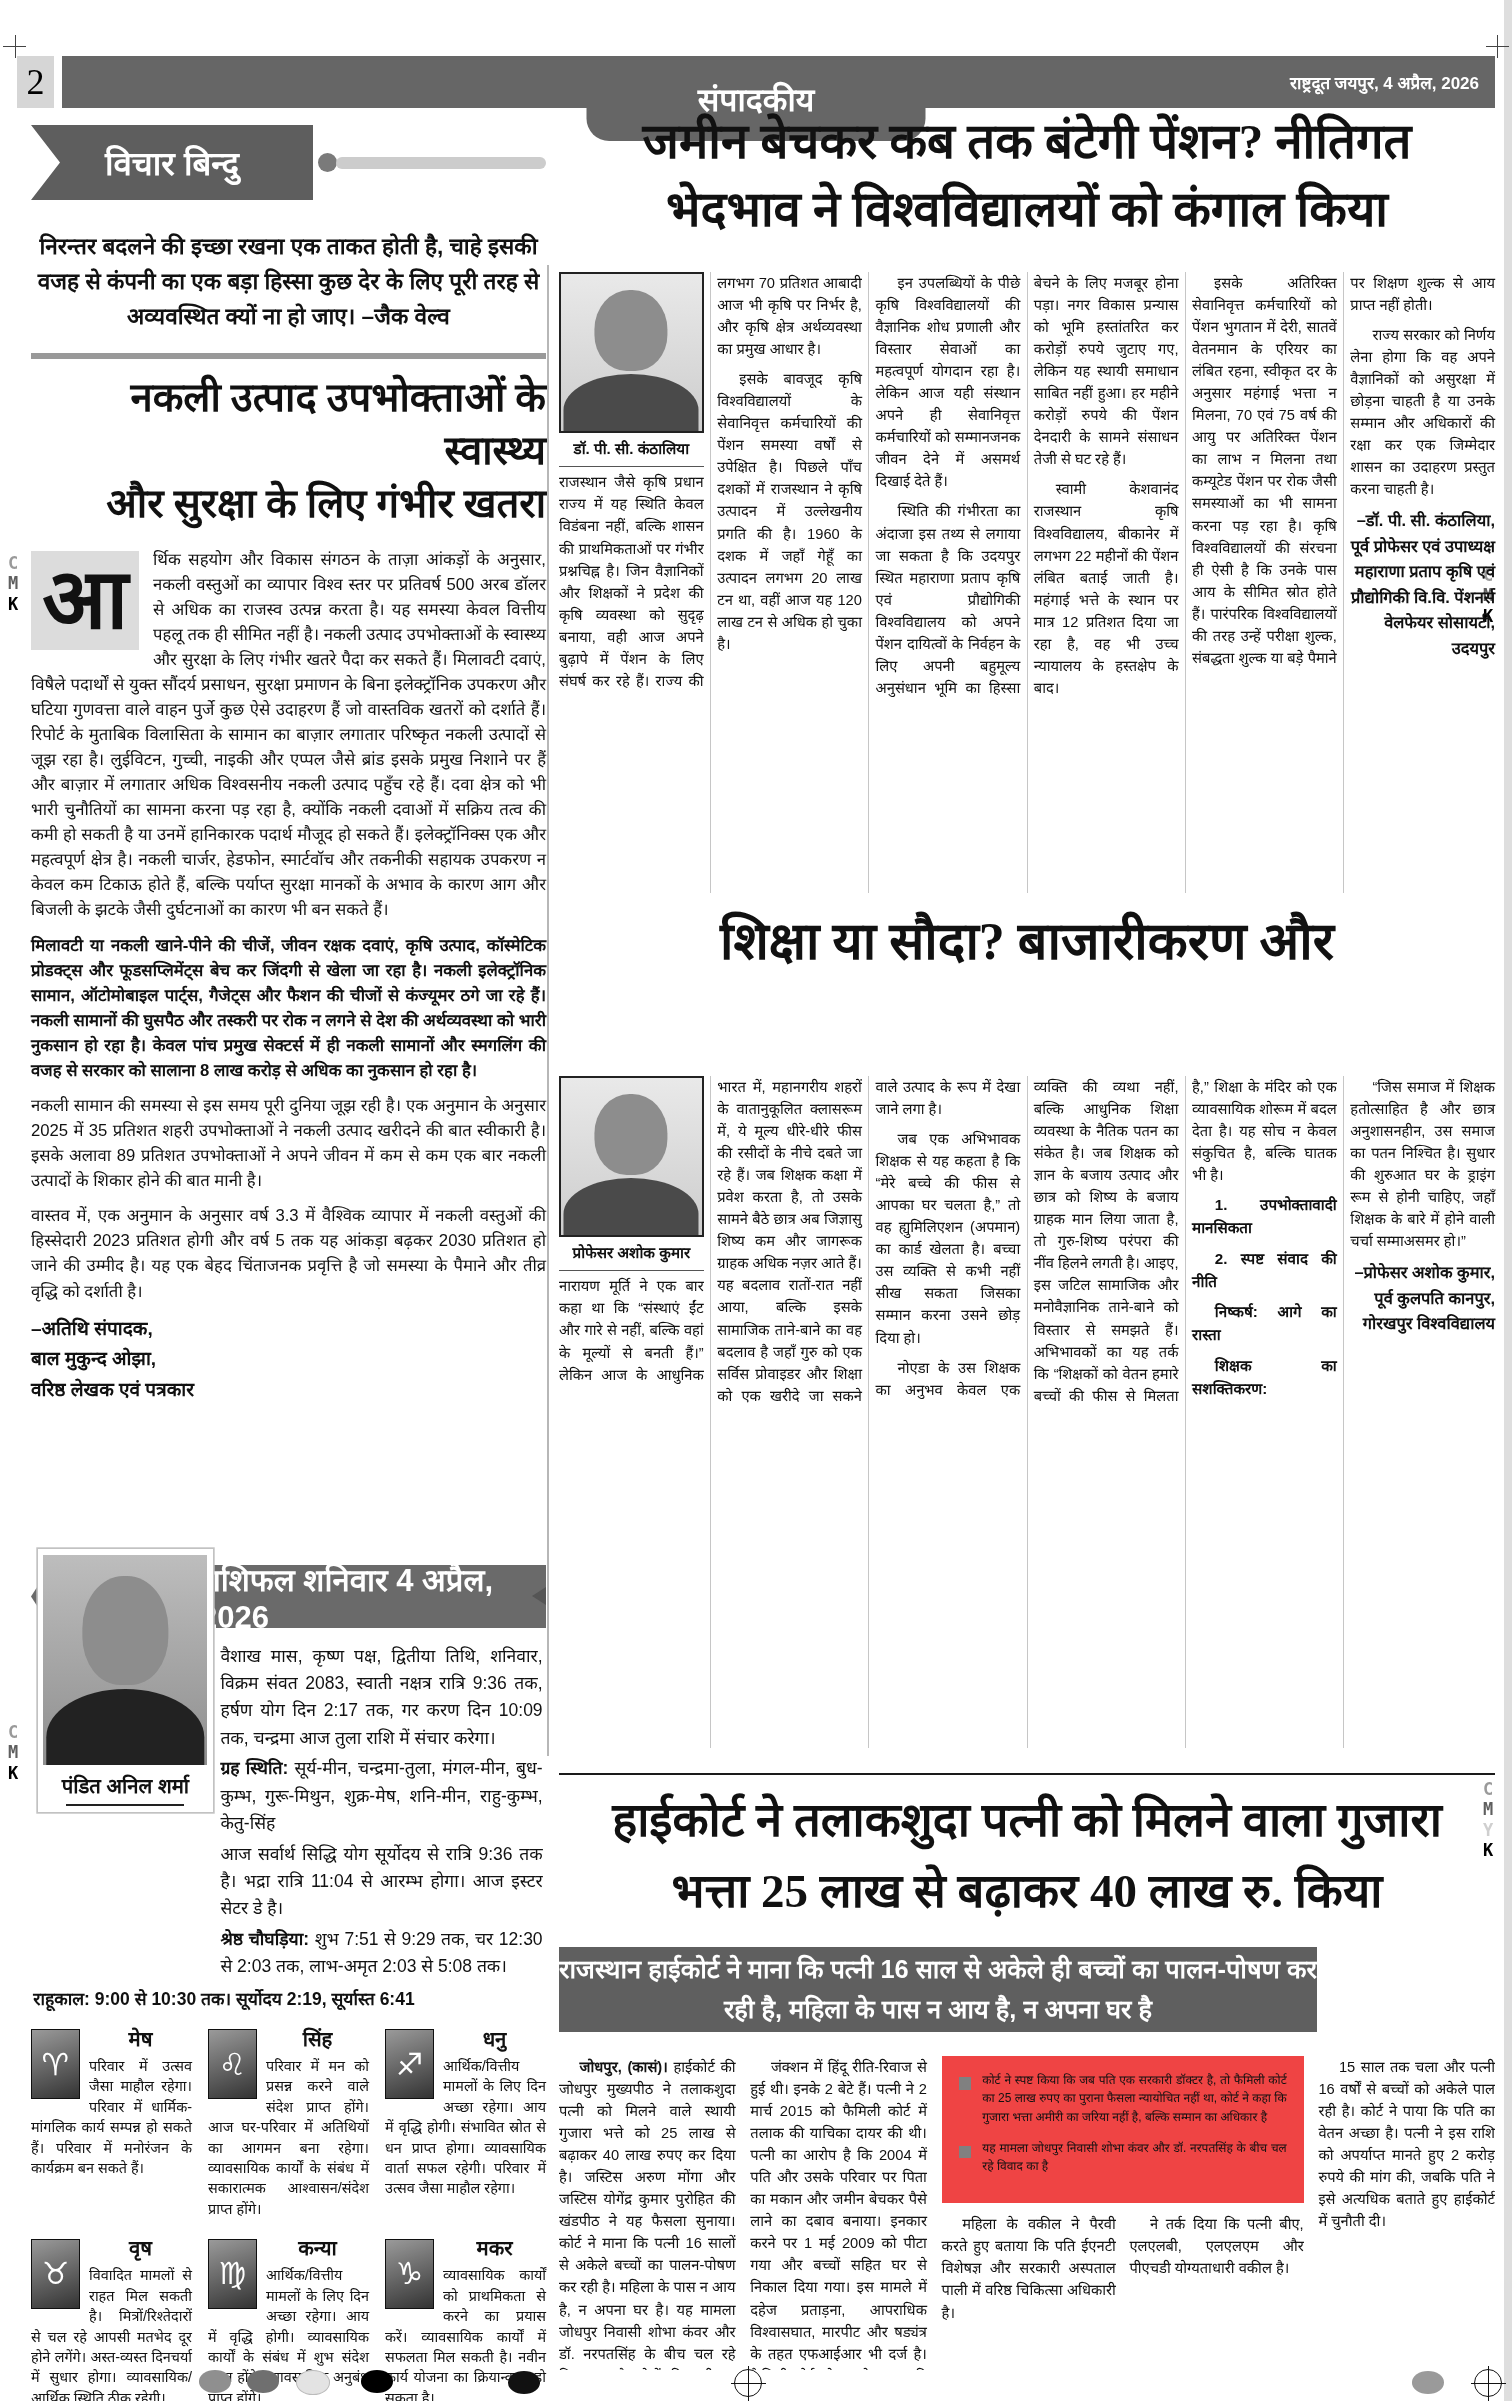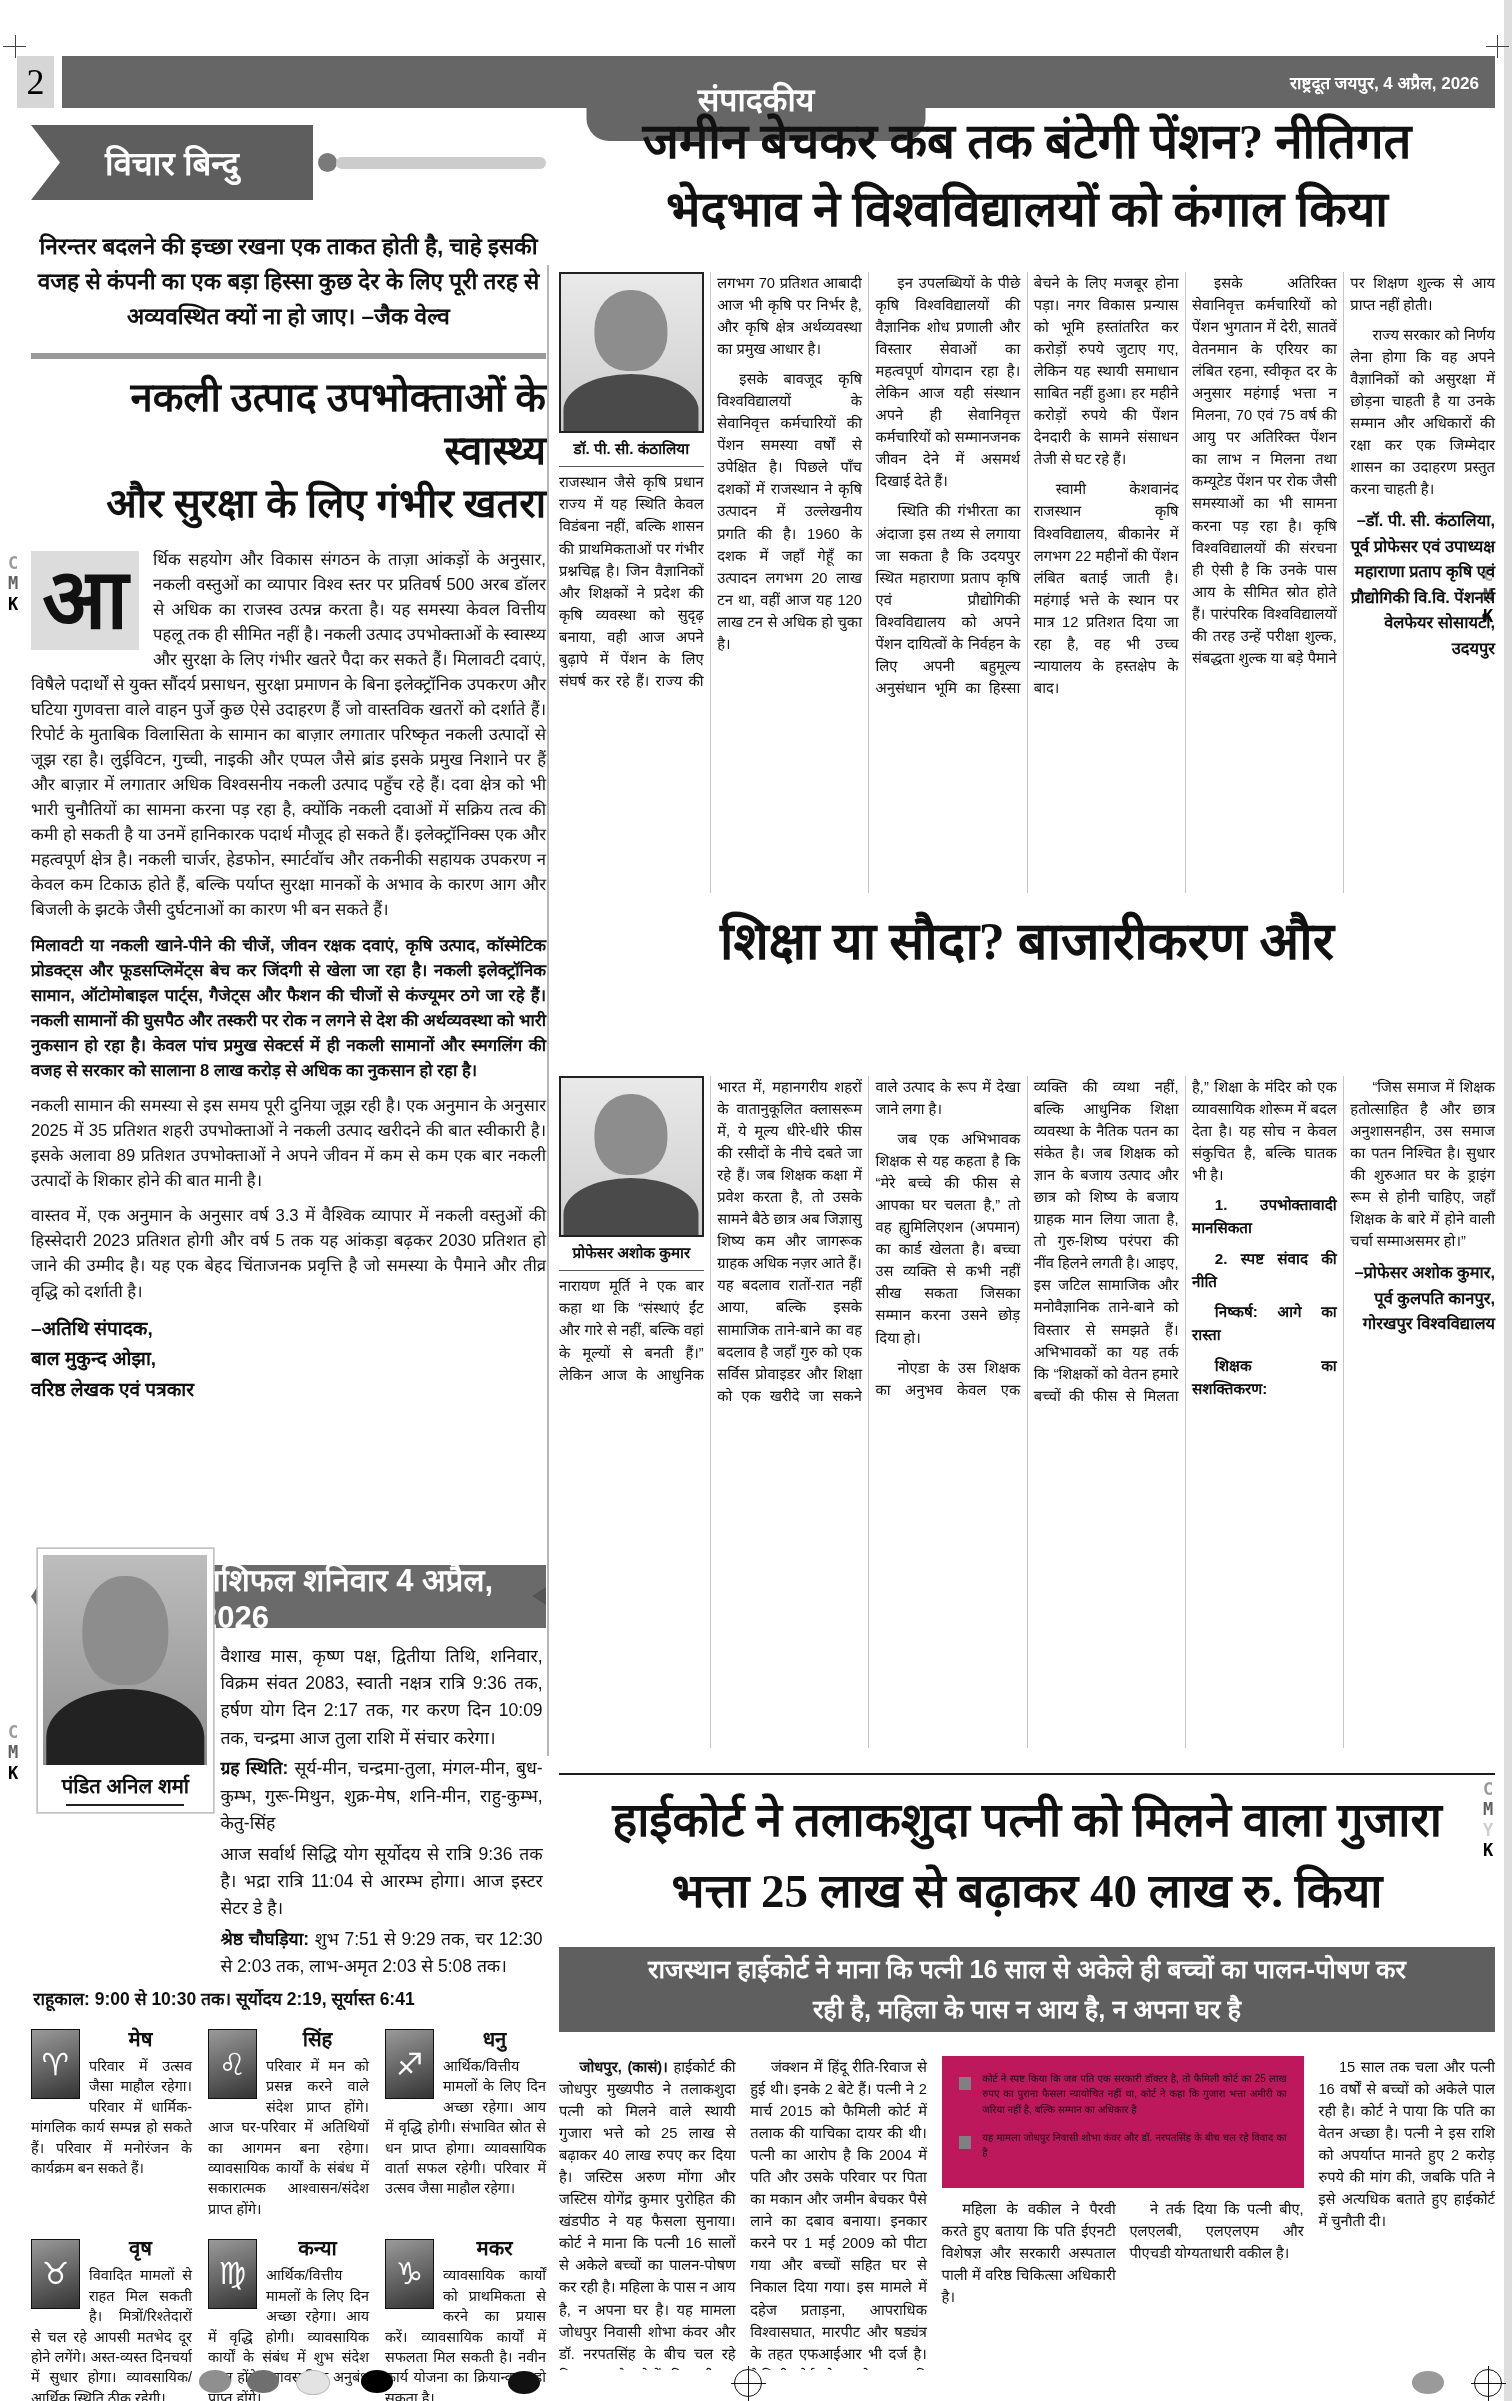--- a/index.html
+++ b/index.html
@@ -91,29 +91,29 @@
   .article1{top:272px;height:621px;}
   .article2{top:1076px;height:672px;}
   .article p{margin:0 0 8px;text-indent:1.5em;}
   .article p.noindent{text-indent:0;}
   .art-photo{break-inside:avoid;width:100%;margin:0 0 4.5px;text-indent:0;}
   .art-photo .portrait{height:161px;border:2.3px solid #222;box-sizing:border-box;}
   .art-caption{font-size:15.2px;font-weight:700;text-align:center;padding:4.5px 0 5.6px;border-bottom:1.1px solid #555;}
   .art-subhead{font-weight:700;font-size:15.2px;margin:2.3px 0 5.6px;text-indent:0;}
   .art-byline{text-align:right;font-weight:700;font-size:16.4px;line-height:1.55;break-inside:avoid;margin-top:4.5px;}
   .rule-right{position:absolute;left:559px;top:1773px;width:936px;height:1.7px;background:#1a1a1a;}
-  .subbar{position:absolute;left:559px;top:1947px;width:936px;height:85px;background:#5f5f5f;color:#fff;
+  .subbar{position:absolute;left:559px;top:1947px;width:758px;height:85px;background:#5f5f5f;color:#fff;
           font-weight:700;font-size:25.4px;text-align:center;display:flex;flex-direction:column;
           justify-content:center;line-height:1.55;}
   .court{position:absolute;left:559px;top:2056px;width:936px;height:314px;display:grid;
          grid-template-columns:1fr 1fr 2.05fr 1fr;gap:14.7px;font-size:14.7px;line-height:1.5;
          text-align:justify;overflow:hidden;}
   .court .cc p{margin:0;text-indent:1.4em;}
   .dateline{font-weight:700;}
-  .cbox{background:#be185d;padding:14.7px 17px;font-size:10px;line-height:1.55;}
+  .cbox{background:#ef4444;padding:14.7px 17px;font-size:12px;line-height:1.55;}
   .cpoint{display:flex;gap:11.3px;margin-bottom:12.4px;text-align:justify;}
   .cpoint .sq{flex:0 0 12.4px;width:12.4px;height:12.4px;background:#808080;margin-top:6.8px;}
   .cnotes{display:grid;grid-template-columns:1fr 1fr;gap:13.6px;margin-top:10.2px;}
   .cnotes p{margin:0;text-indent:1.4em;}
 </style>
 </head>
 <body>
 
 <div id="page">
 

